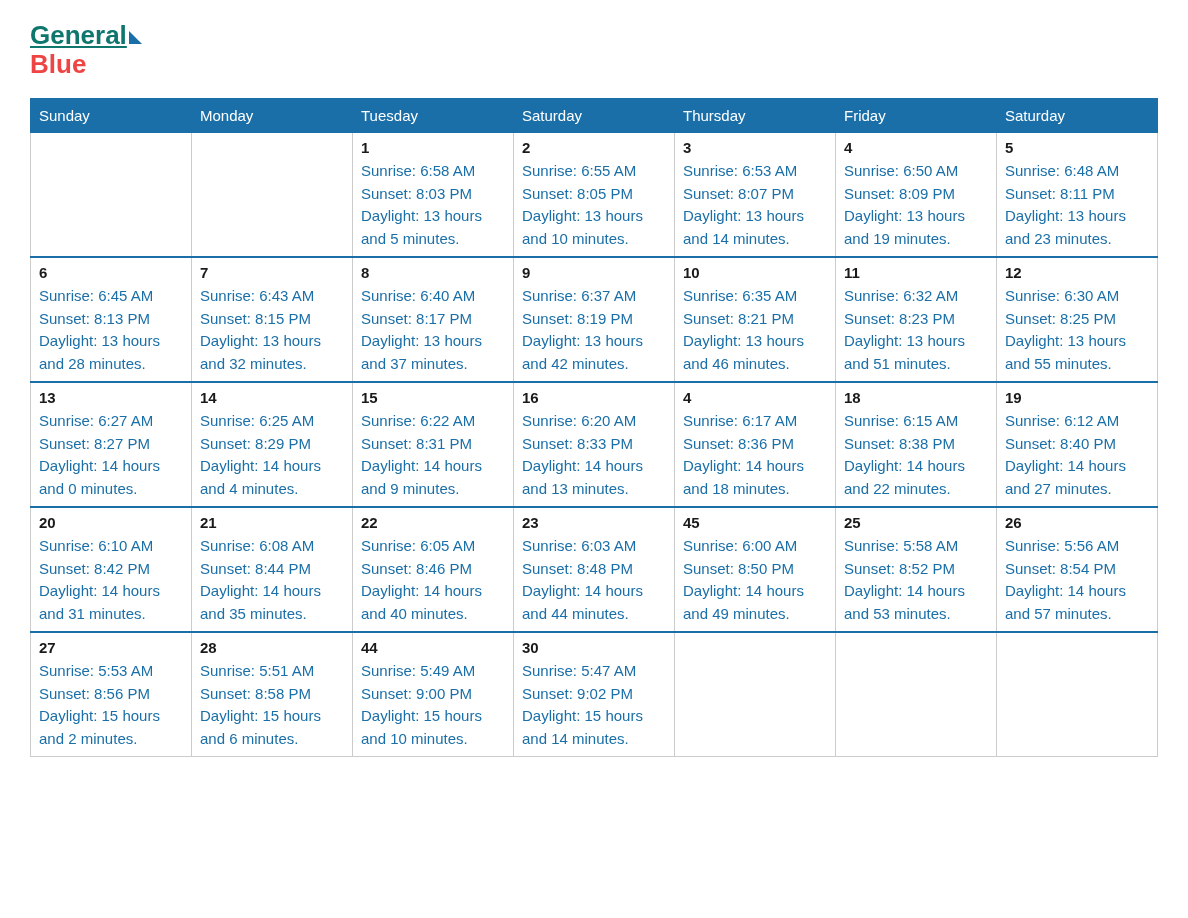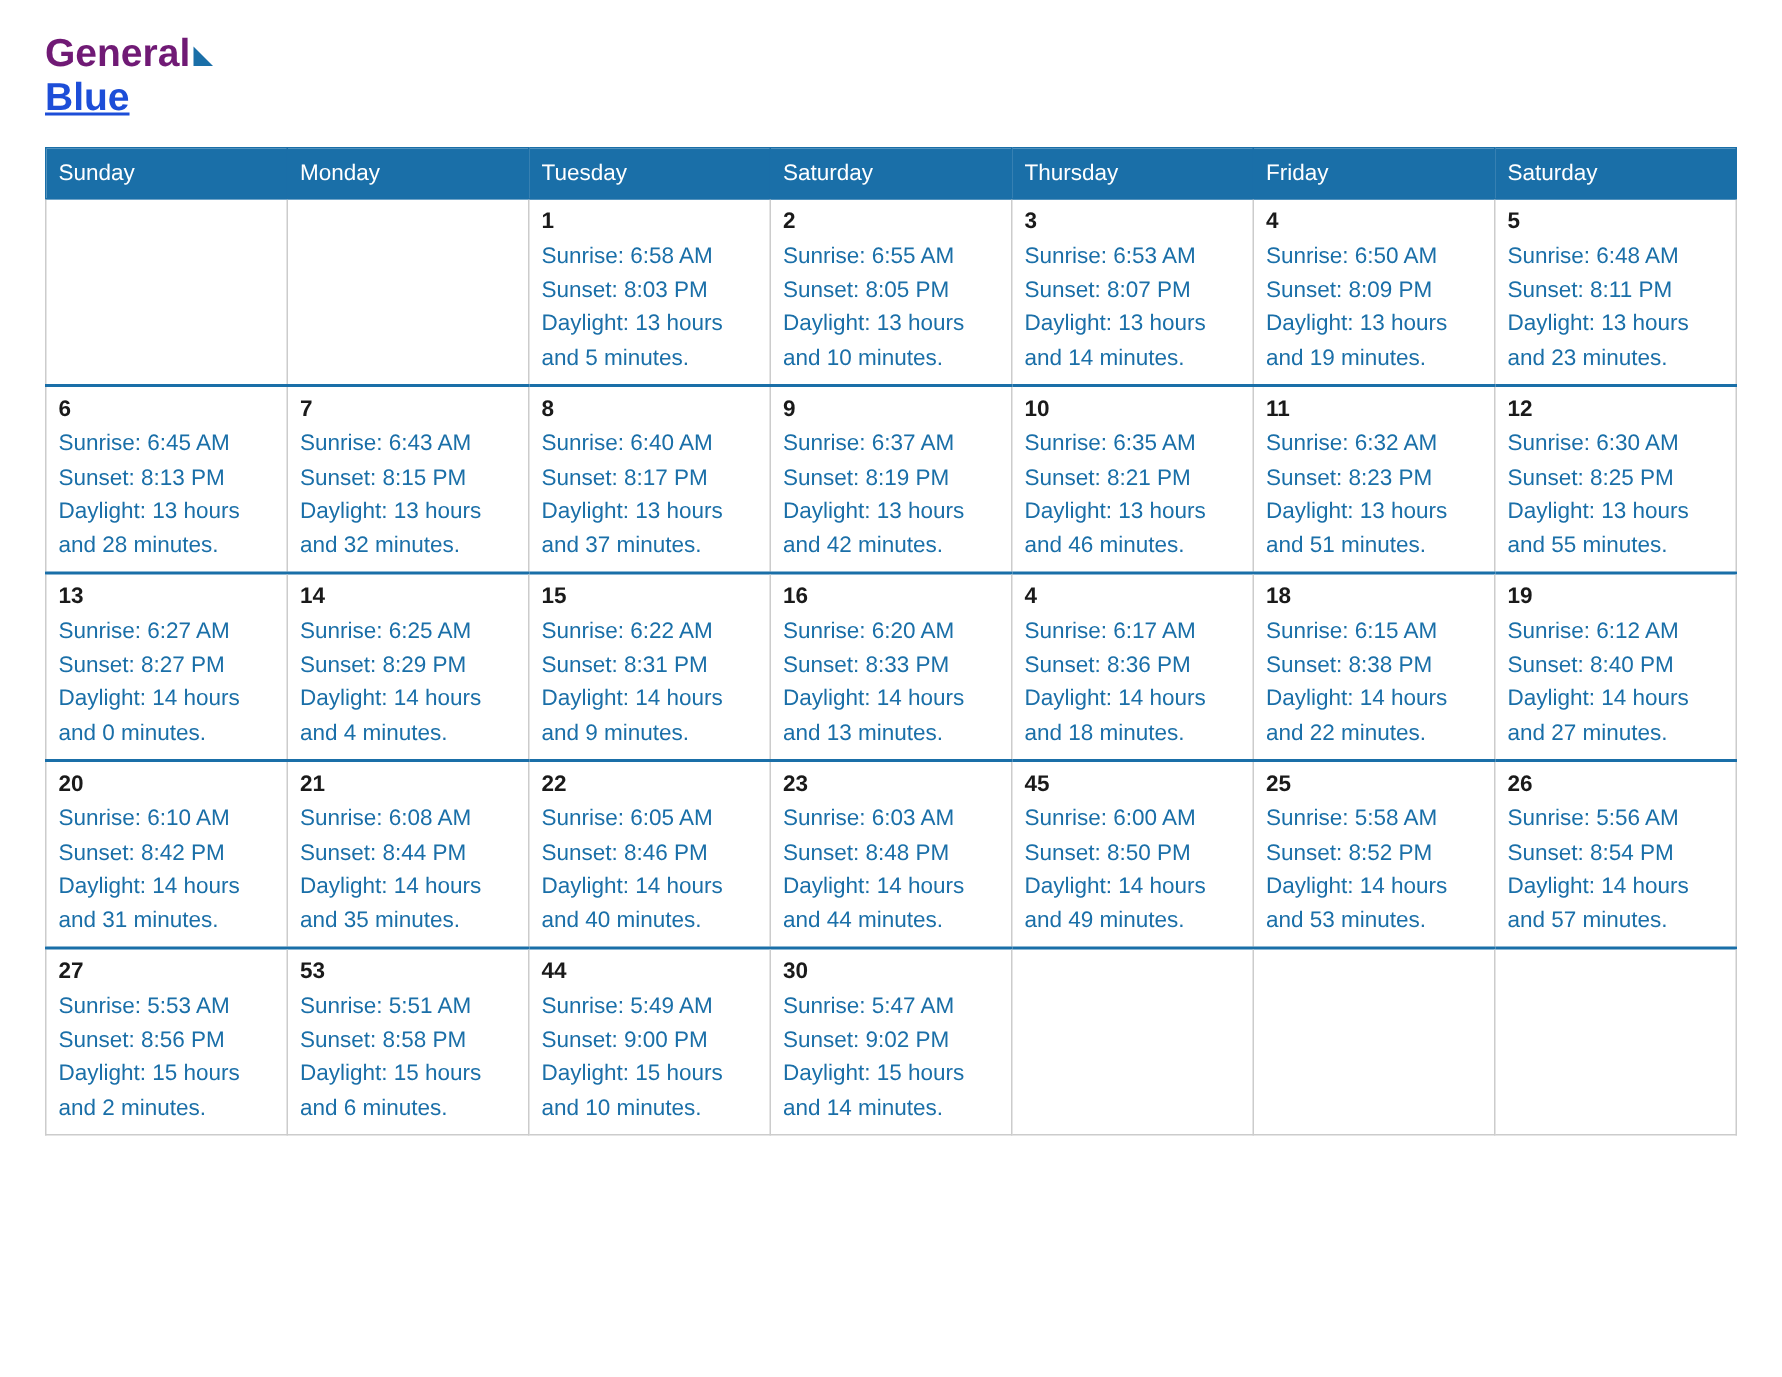--- a/index.html
+++ b/index.html
@@ -22,39 +22,39 @@
       align-items: flex-start;
     }
     .logo-text {
       display: flex;
       align-items: center;
       font-size: 26px;
       font-weight: bold;
       color: #1a1a1a;
     }
     .logo-general {
-      color: #701a75;
-      font-weight: bold;
+      color: #0f766e;
+      font-weight: bold;
+      text-decoration: underline;
     }
     .logo-arrow {
       width: 0;
       height: 0;
       border-left: 13px solid #1a6fa8;
       border-top: 13px solid transparent;
       border-bottom: 0px solid transparent;
       display: inline-block;
       margin-left: 2px;
       margin-top: 4px;
     }
     .logo-blue {
-      color: #1d4ed8;
+      color: #ef4444;
       font-size: 26px;
       font-weight: bold;
       margin-top: -2px;
-      text-decoration: underline;
     }
     .title-block {
       text-align: right;
     }
     .title-block h1 {
       font-size: 52px;
       font-weight: normal;
       color: #1a1a1a;
       line-height: 1.1;
     }
@@ -249,21 +249,21 @@
           <span class="day-number">26</span>
           <div class="day-info">Sunrise: 5:56 AM<br>Sunset: 8:54 PM<br>Daylight: 14 hours<br>and 57 minutes.</div>
         </td>
       </tr>
       <tr class="row-separator">
         <td>
           <span class="day-number">27</span>
           <div class="day-info">Sunrise: 5:53 AM<br>Sunset: 8:56 PM<br>Daylight: 15 hours<br>and 2 minutes.</div>
         </td>
         <td>
-          <span class="day-number">53</span>
+          <span class="day-number">28</span>
           <div class="day-info">Sunrise: 5:51 AM<br>Sunset: 8:58 PM<br>Daylight: 15 hours<br>and 6 minutes.</div>
         </td>
         <td>
           <span class="day-number">44</span>
           <div class="day-info">Sunrise: 5:49 AM<br>Sunset: 9:00 PM<br>Daylight: 15 hours<br>and 10 minutes.</div>
         </td>
         <td>
           <span class="day-number">30</span>
           <div class="day-info">Sunrise: 5:47 AM<br>Sunset: 9:02 PM<br>Daylight: 15 hours<br>and 14 minutes.</div>
         </td>

